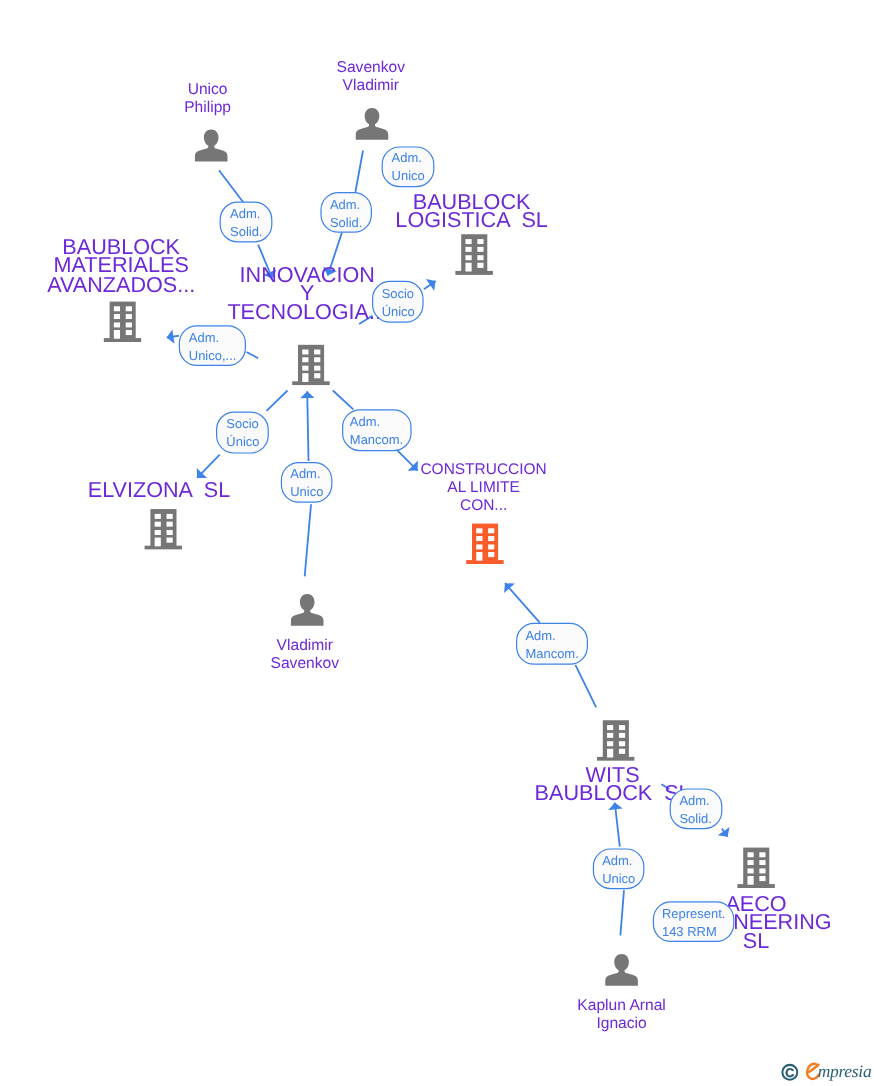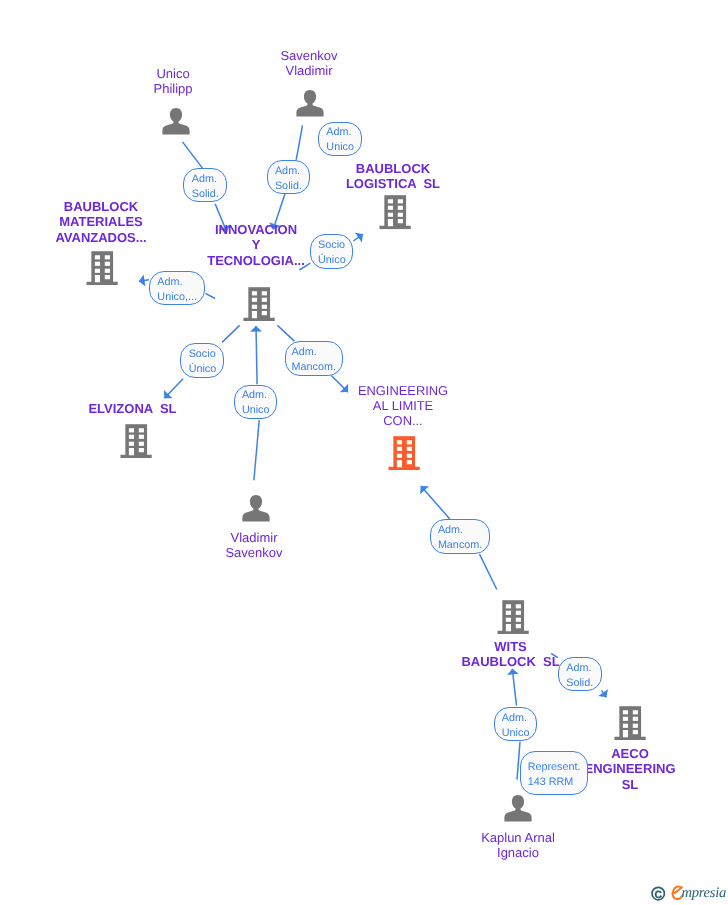--- a/index.html
+++ b/index.html
@@ -7,21 +7,21 @@
   body{width:728px;height:905px;position:relative;overflow:hidden;
        font-family:"Liberation Sans",sans-serif;
        -webkit-font-smoothing:antialiased;text-rendering:geometricPrecision;}
   #stage{position:absolute;left:0;top:0;width:728px;height:905px;background:#ffffff;}
   #edge-layer{position:absolute;left:0;top:0;width:728px;height:905px;}
   .node{position:absolute;}
   .node-icon{position:absolute;display:block;}
   .node-label{position:absolute;text-align:center;color:#6d28d9;
               line-height:15.3px;white-space:pre;}
   .node-label.person{font-size:13px;}
-  .node-label.company{font-size:13px;font-weight:bold;}
+  .node-label.company{font-size:18px;}
   .node-label.company-highlight{font-size:12.9px;}
   .chip{position:absolute;border:1.5px solid #3c82e8;border-radius:15px;
         background:#fafafa;color:#3c82e8;font-size:10.8px;line-height:15px;
         text-align:left;white-space:pre;box-sizing:border-box;
         display:flex;align-items:center;justify-content:center;padding-top:3px;}
   #footer{position:absolute;left:648px;top:878px;display:block;}
 </style>
 </head>
 <body>
 
@@ -161,21 +161,21 @@
             <rect x="8.7" y="4.2" width="5.1" height="4.1"></rect>
             <rect x="8.7" y="10.6" width="5.1" height="4.1"></rect>
             <rect x="8.7" y="17.5" width="5.1" height="4.1"></rect>
             <rect x="18.5" y="4.2" width="5.1" height="4.1"></rect>
             <rect x="18.5" y="10.6" width="5.1" height="4.1"></rect>
             <rect x="18.5" y="17.5" width="5.1" height="4.1"></rect>
             <rect x="8.7" y="23.7" width="5.1" height="7.2"></rect>
             <rect x="18.5" y="23.7" width="5.1" height="4.2"></rect>
           </g>
         </svg>
-        <div class="node-label company-highlight" style="left: 253px; top: 382.5px; width: 300px;">ENGINEERING
+        <div class="node-label company-highlight" style="left: 253px; top: 382.5px; width: 300px;">CONSTRUCCION
 AL LIMITE
 CON...</div>
       </div>
       <div class="node" style="left: 0px; top: 0px;">
         <svg width="28" height="28" viewBox="0 0 28 28" class="node-icon" style="position: absolute; left: 242px; top: 494px;">
           <path fill="#767676" d="M14,0.9 C10.3,0.9 7.9,3.7 7.9,7.4 C7.9,11.0 9.7,13.5 11.5,14.4 L11.5,15.3 C11.5,16.1 10.9,16.6 9.4,17.0 L5.1,18.3 C1.8,19.2 0.4,20.7 0.4,23.6 L0.4,27.5 L27.6,27.5 L27.6,23.6 C27.6,20.7 26.2,19.2 22.9,18.3 L18.6,17.0 C17.1,16.6 16.5,16.1 16.5,15.3 L16.5,14.4 C18.3,13.5 20.1,11.0 20.1,7.4 C20.1,3.7 17.7,0.9 14,0.9 Z"></path>
         </svg>
         <div class="node-label person" style="left: 104px; top: 530px; width: 300px;">Vladimir
 Savenkov</div>
       </div>
@@ -244,21 +244,21 @@
       <div class="chip" style="left: 284.8px; top: 341.1px; width: 57.9px; height: 35.2px;">Adm.
 Mancom.</div>
       <div class="chip" style="left: 233.9px; top: 384.9px; width: 43.6px; height: 34.2px;">Adm.
 Unico</div>
       <div class="chip" style="left: 430.4px; top: 518.9px; width: 59.4px; height: 35.1px;">Adm.
 Mancom.</div>
       <div class="chip" style="left: 557.9px; top: 656.9px; width: 43.7px; height: 34.6px;">Adm.
 Solid.</div>
       <div class="chip" style="left: 493.8px; top: 706.9px; width: 43.6px; height: 34.4px;">Adm.
 Unico</div>
-      <div class="chip" style="left: 520px; top: 751.3px; width: 68.1px; height: 44px;">Represent.
+      <div class="chip" style="left: 544px; top: 751.3px; width: 68.1px; height: 34px;">Represent.
 143 RRM</div>
     </div>
 
   <div id="footer">
     <svg width="80" height="26" viewBox="0 0 80 26">
       <g>
         <circle cx="10.2" cy="15.6" r="6.2" fill="none" stroke="#2b6173" stroke-width="1.7"></circle>
         <text x="10.2" y="19.5" font-family="Liberation Sans, sans-serif" font-size="10.4" font-weight="bold" stroke="#2b6173" stroke-width="0.35" fill="#2b6173" text-anchor="middle">C</text>
       </g>
       <g id="brand-e-g">

